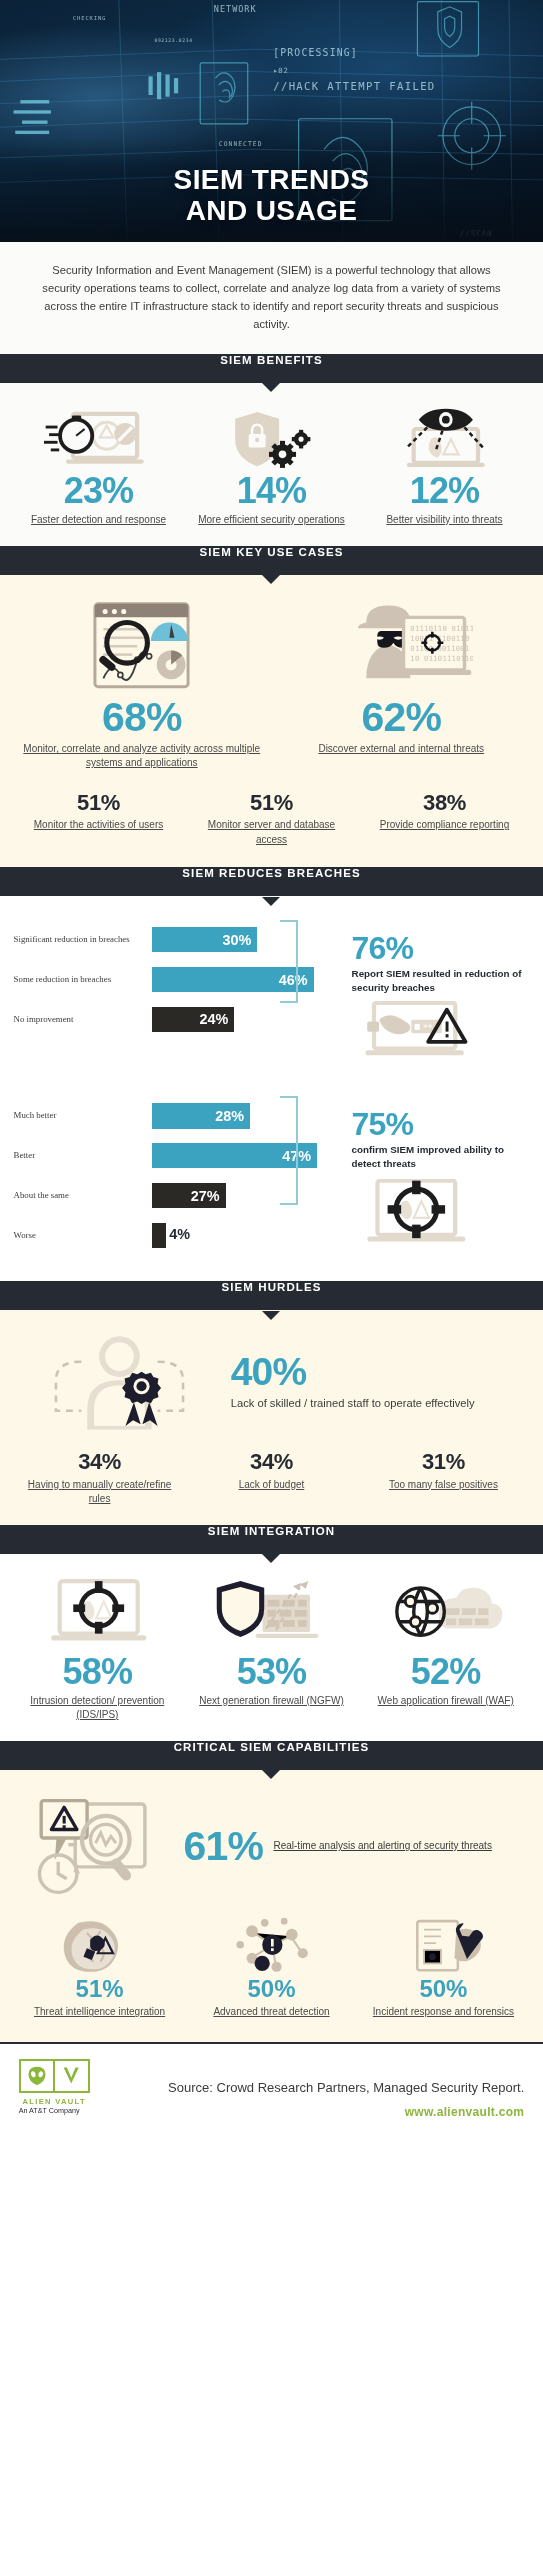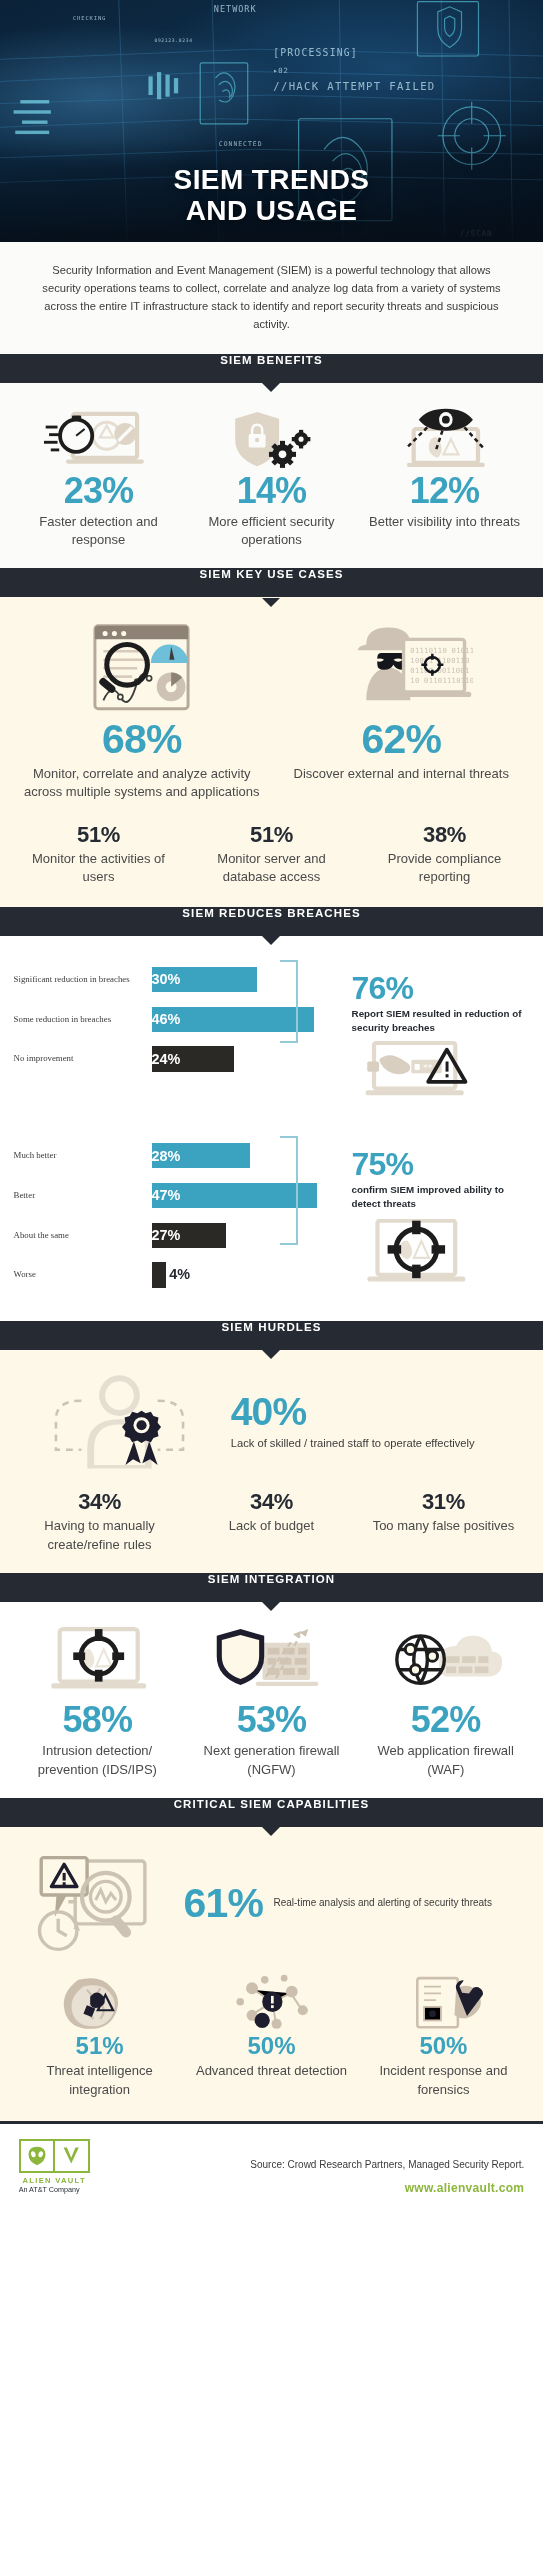--- a/index.html
+++ b/index.html
@@ -116,23 +116,24 @@
   .pct-dark {
     color: #262b33;
     font-size: 22px;
     font-weight: bold;
     line-height: 1;
     letter-spacing: -0.4px;
   }
   .pct-teal-sm { color: #3ba3c0; font-size: 24px; font-weight: bold; line-height:1; }
   .caption {
     margin-top: 4.2px;
-    font-size: 13px;
+    font-size: 10px;
     color: #4a4a4a;
     line-height: 1.42;
+    text-decoration: underline;
   }
 
   
   .chart-block { display: flex; padding: 12px 0 3.4px 0; }
   .chart-left { width: 314px; }
   .chart-right { flex: 1; padding-left: 5.1px; padding-top: 5.1px; }
   .bar-row {
     display: flex;
     align-items: center;
     margin-bottom: 14.4px;
@@ -145,21 +146,21 @@
     font-size: 8.8px;
     color: #3b3b3b;
     line-height: 1.32;
     font-family: Liberation Serif, serif;
   }
   .bar-track { position: relative; flex: 1; height: 25.5px; }
   .bar {
     height: 25.5px;
     display: flex;
     align-items: center;
-    justify-content: flex-start;
+    justify-content: flex-end;
     padding-right: 6px;
     color: #ffffff;
     font-size: 14.4px;
     font-weight: bold;
   }
   .bar.teal { background: #3ba3c0; }
   .bar.dark { background: #2b2926; }
   .bar.tiny { justify-content: flex-start; padding-right: 0; }
   .bar-outside {
     position: absolute;
@@ -200,21 +201,21 @@
   .footer-inner { display: flex; align-items: flex-start; justify-content: space-between; }
   .av-logo-box {
     width: 71px; height: 34px;
     border: 2.5px solid #8cb63c;
     display: flex;
   }
   .av-cell { flex: 1; display:flex; align-items:center; justify-content:center; }
   .av-cell + .av-cell { border-left: 2.5px solid #8cb63c; }
   .av-name { margin-top: 3.4px; font-size: 7.6px; letter-spacing: 1.3px; color: #8cb63c; font-weight: bold; text-align: center; }
   .av-sub { font-size: 7.2px; color: #262b33; font-weight: normal; }
-  .src-line { font-size: 10px; color: #3b3b3b; text-align: right; }
+  .src-line { font-size: 13px; color: #3b3b3b; text-align: right; }
   .av-url { margin-top: 10.2px; font-size: 12px; font-weight: bold; color: #8cb63c; text-align: right; letter-spacing: 0.3px; }
 
   .hr-dark { height: 2.5px; background: #262b33; }
 </style>
 </head>
 <body>
 
 <div class="page">
 
   <div class="hero">
@@ -736,21 +737,21 @@
           <circle cx="88" cy="56" r="18" fill="none" stroke="#cdc3b4" stroke-width="4"></circle>
           <path d="M76 60 l6 -12 l6 14 l6 -10 l6 8" fill="none" stroke="#cdc3b4" stroke-width="3.5"></path>
           <rect x="100" y="76" width="12" height="30" rx="6" fill="#cdc3b4" transform="rotate(-40 106 91)"></rect>
           <circle cx="32" cy="96" r="22" fill="none" stroke="#cdc3b4" stroke-width="4"></circle>
           <path d="M32 82 v14 l10 6" fill="none" stroke="#cdc3b4" stroke-width="4"></path>
           <path d="M52 84 a22 22 0 0 1 -2 10 l8 2 z" fill="#cdc3b4"></path>
         </svg>
       </div>
       <div style="flex:1;display:flex;align-items:center;">
         <div class="callout-pct" style="font-size:41px;">61%</div>
-        <div style="margin-left:10.2px;font-size:10px;color:#3b3b3b;line-height:1.48;">Real-time analysis and alerting of security threats</div>
+        <div style="margin-left:10.2px;font-size:10px;color:#3b3b3b;line-height:1.48;text-decoration:underline;">Real-time analysis and alerting of security threats</div>
       </div>
     </div>
 
     <div class="stat-row" style="margin-top:15.3px;padding-bottom:5.1px;">
 
       <div class="stat">
         <div class="icon-box" style="height:61px;">
           <svg width="93" height="61" viewBox="0 0 110 72">
             <path d="M30 8 q26 -6 38 8 q14 14 6 32 q-8 18 -30 18 q-24 0 -30 -20 q-6 -22 16 -38z" fill="#cdbfae"></path>
             <path d="M36 16 q20 -5 30 6 q11 11 5 26 q-7 15 -24 15 q-19 0 -24 -16 q-5 -18 13 -31z" fill="#e8e0d3"></path>

